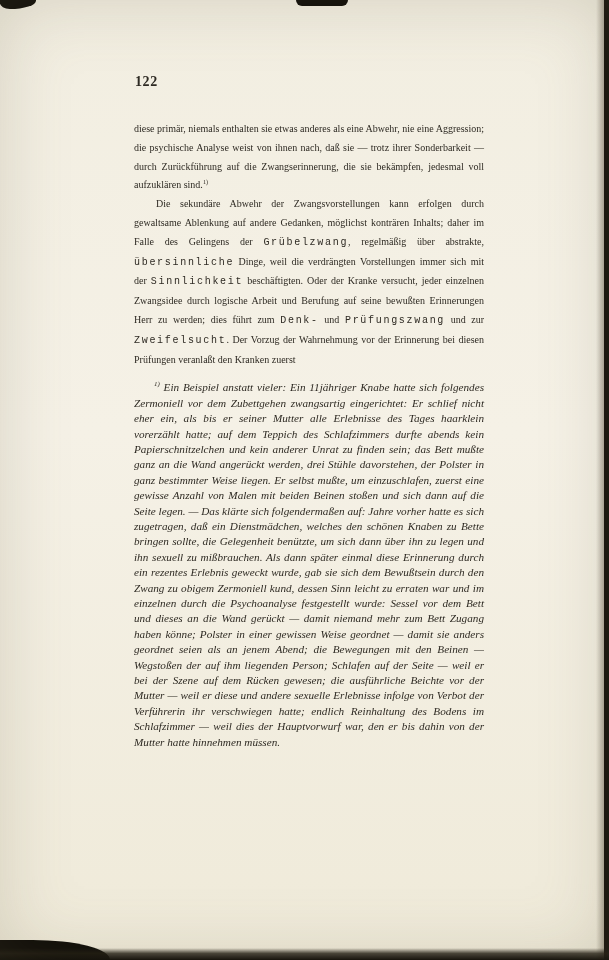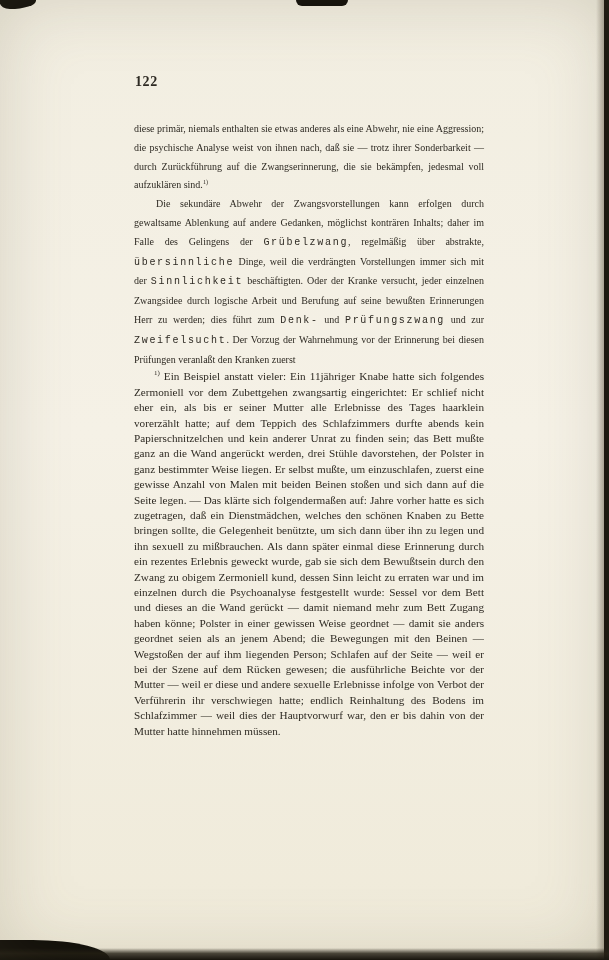--- a/index.html
+++ b/index.html
@@ -84,20 +84,22 @@
   .main-text p {
     margin: 0;
     font-size: 10px;
     line-height: 18.8px;
     text-align: justify;
   }
   .main-text p.indent {
     text-indent: 22px;
   }
   .footnote {
+    margin-top: 11px;
+    font-style: italic;
   }
   .footnote p {
     margin: 0;
     font-size: 11.2px;
     line-height: 15.4px;
     text-align: justify;
     text-indent: 20px;
   }
   .sperr {
     letter-spacing: 0.17em;

